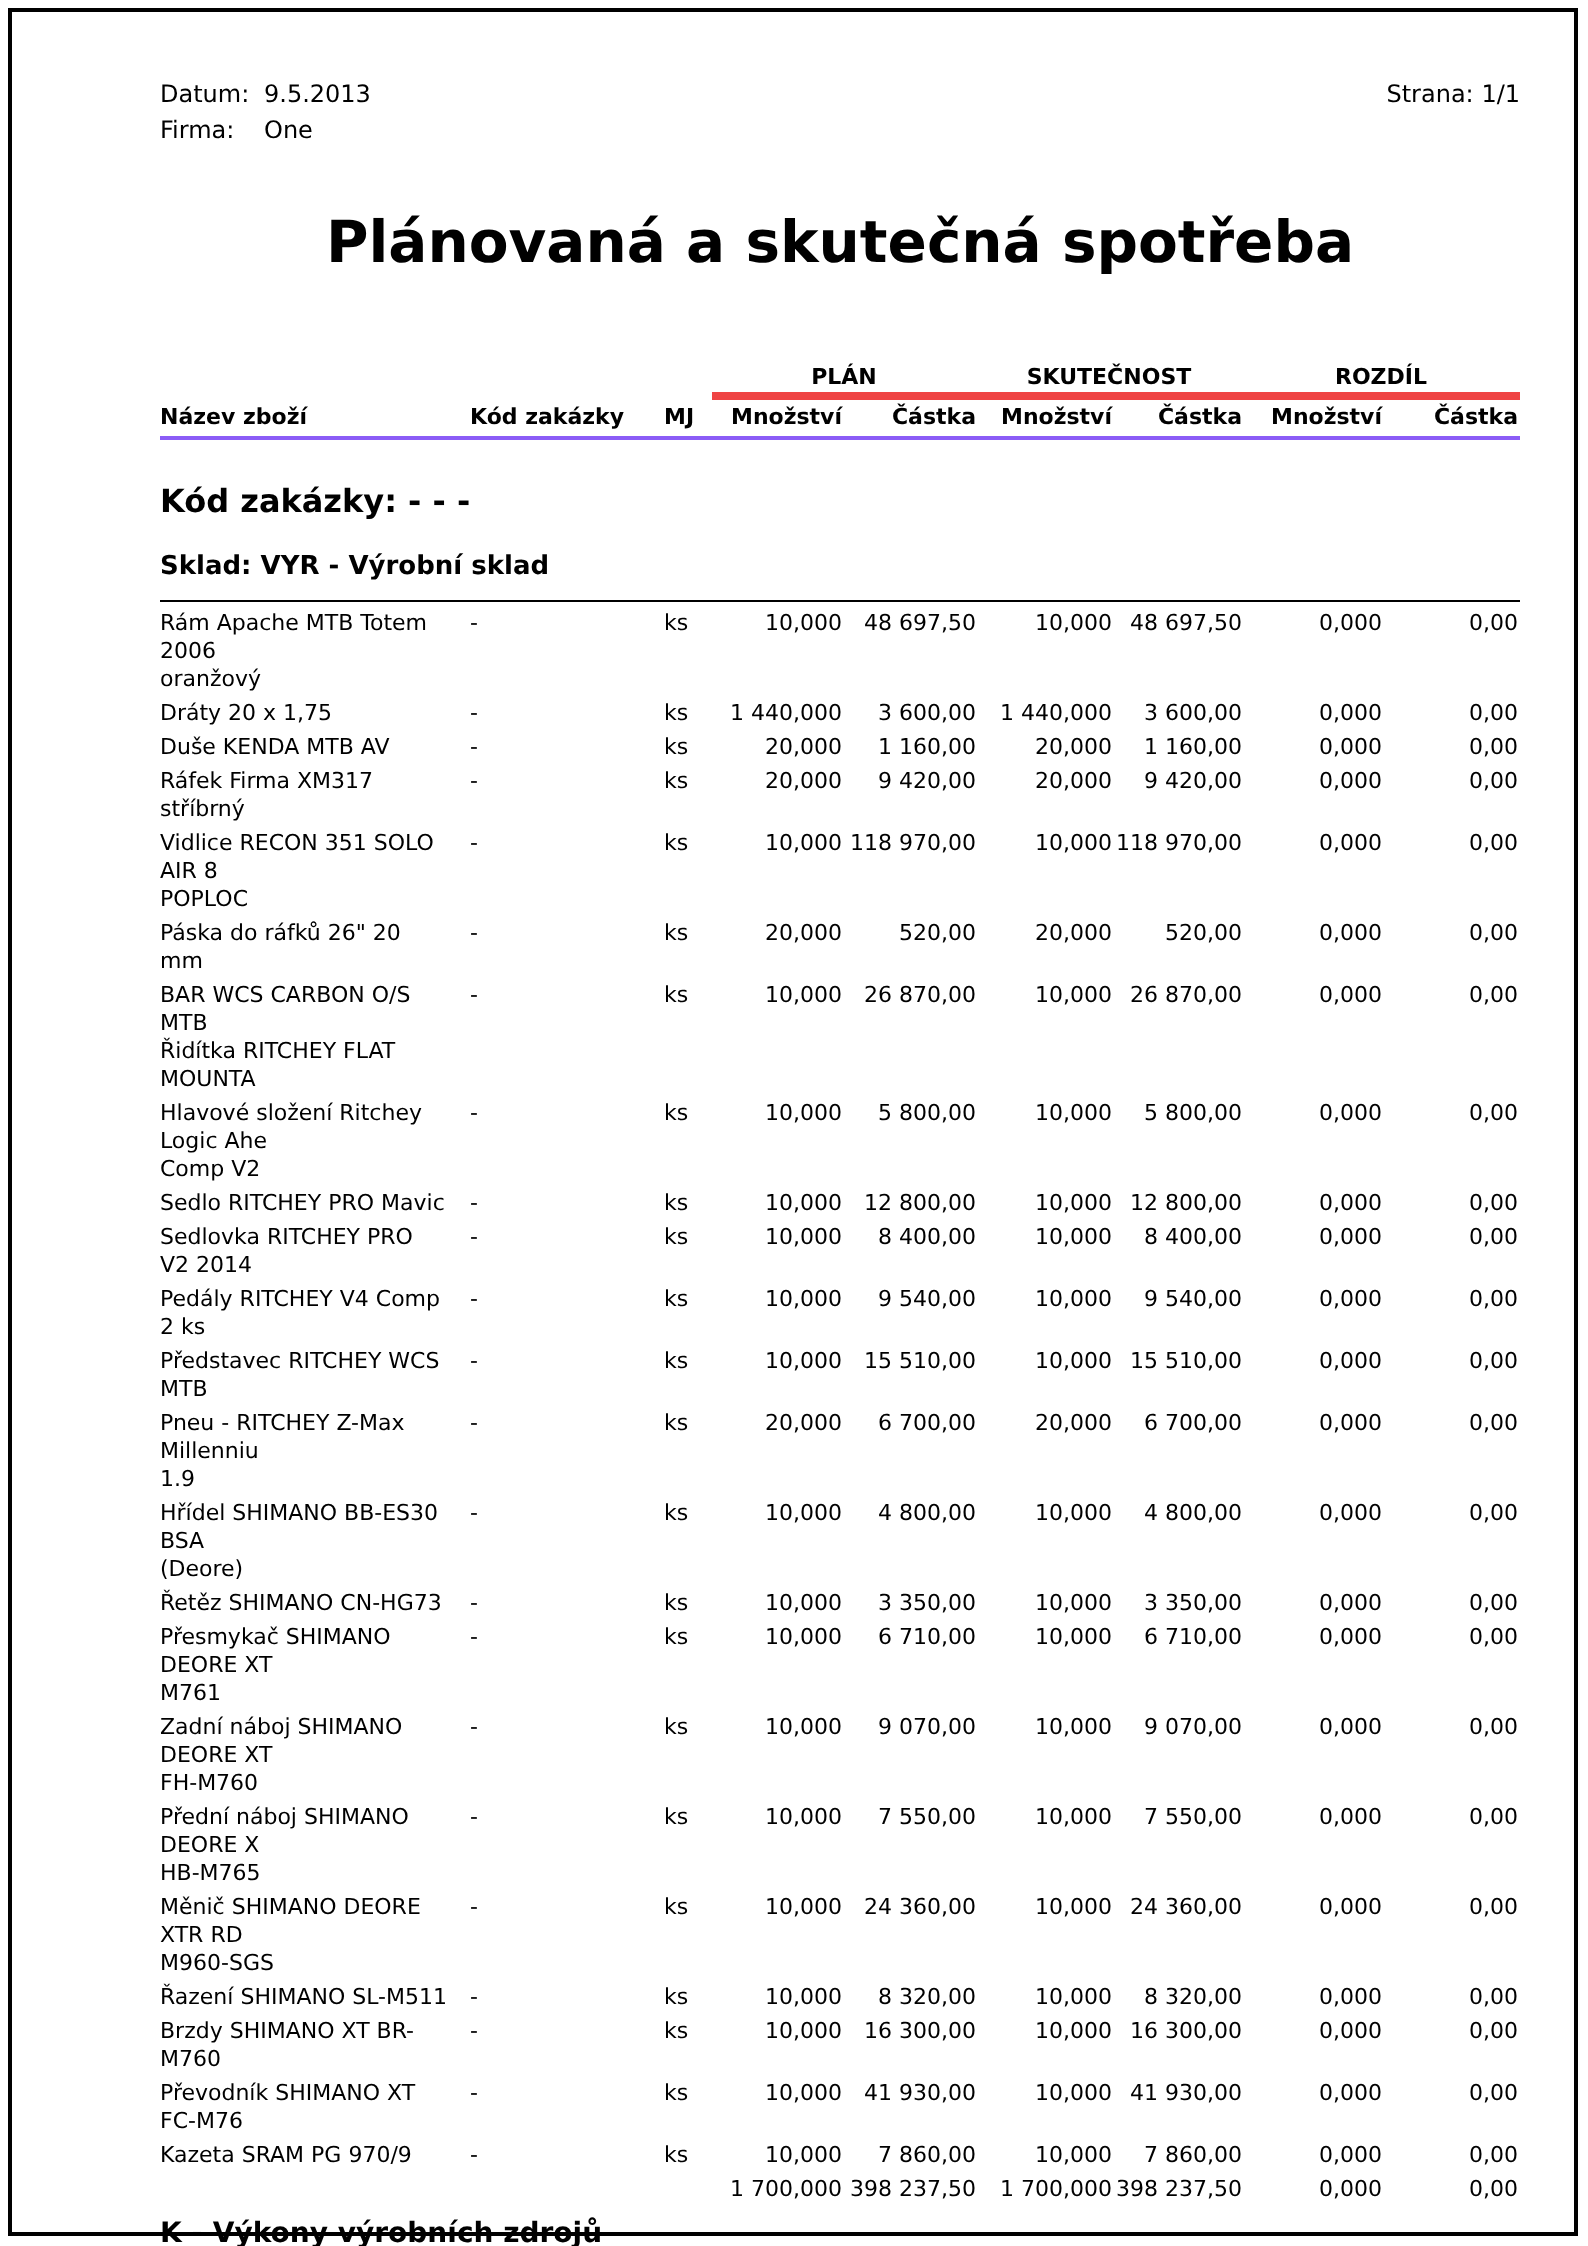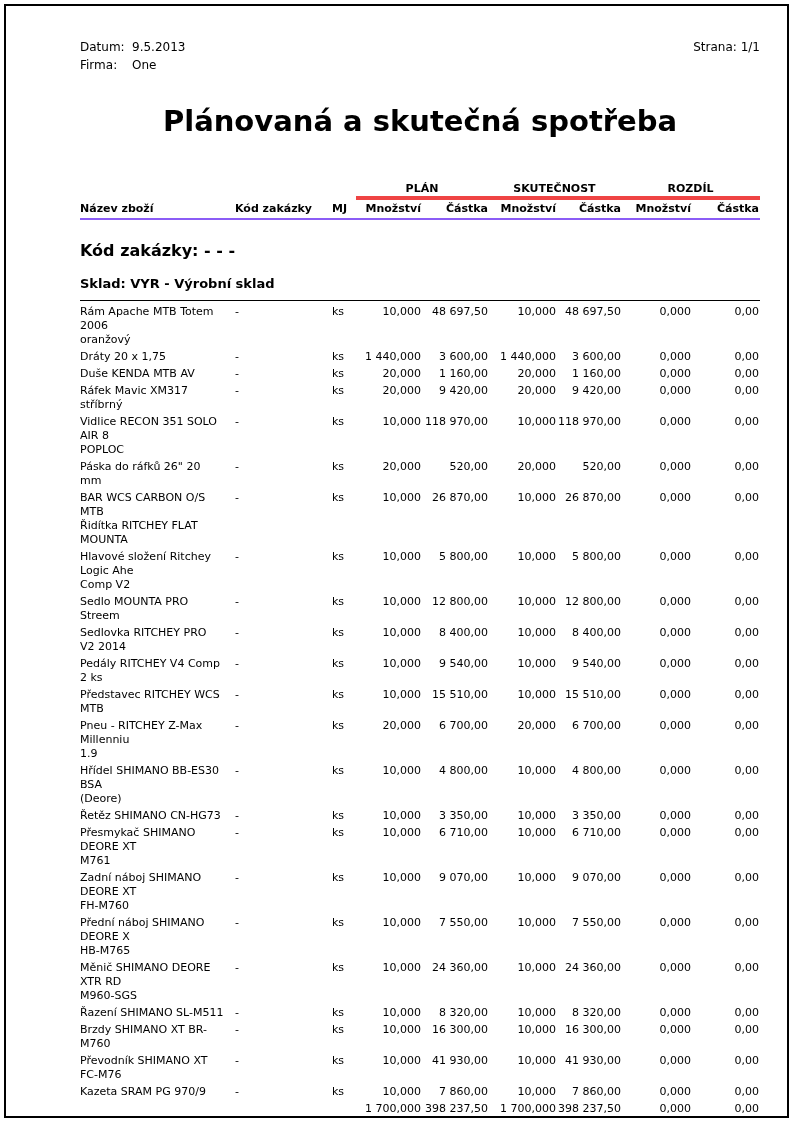--- a/index.html
+++ b/index.html
@@ -138,21 +138,21 @@
     <div class="num">20,000</div>
     <div class="num">1 160,00</div>
     <div class="num">20,000</div>
     <div class="num">1 160,00</div>
     <div class="num">0,000</div>
     <div class="num">0,00</div>
   </div>
 
   <div class="trow item-row">
     <div class="c-name">
-                <div>Ráfek Mavic XM317 stříbrný</div>
+                <div>Ráfek Firma XM317 stříbrný</div>
               </div>
     <div class="c-order">-</div>
     <div class="c-mj">ks</div>
     <div class="num">20,000</div>
     <div class="num">9 420,00</div>
     <div class="num">20,000</div>
     <div class="num">9 420,00</div>
     <div class="num">0,000</div>
     <div class="num">0,00</div>
   </div>
@@ -211,21 +211,21 @@
     <div class="num">10,000</div>
     <div class="num">5 800,00</div>
     <div class="num">10,000</div>
     <div class="num">5 800,00</div>
     <div class="num">0,000</div>
     <div class="num">0,00</div>
   </div>
 
   <div class="trow item-row">
     <div class="c-name">
-                <div>Sedlo MOUNTA PRO Streem</div>
+                <div>Sedlo RITCHEY PRO Mavic</div>
               </div>
     <div class="c-order">-</div>
     <div class="c-mj">ks</div>
     <div class="num">10,000</div>
     <div class="num">12 800,00</div>
     <div class="num">10,000</div>
     <div class="num">12 800,00</div>
     <div class="num">0,000</div>
     <div class="num">0,00</div>
   </div>

